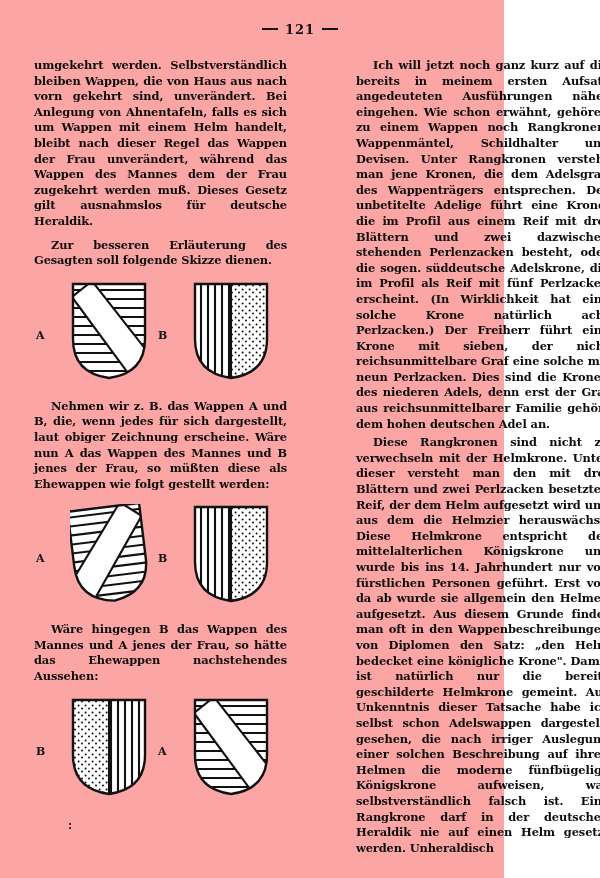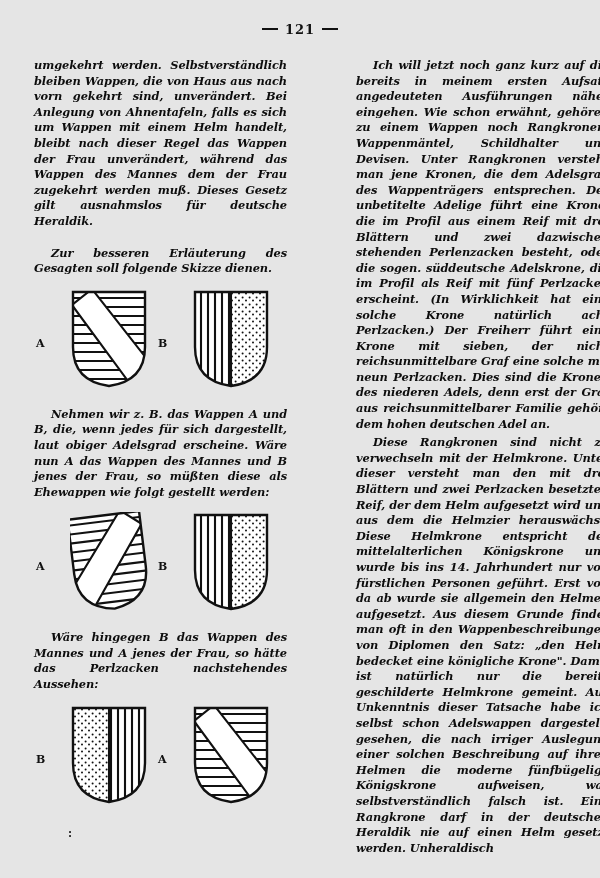--- a/index.html
+++ b/index.html
@@ -12,23 +12,23 @@
     width: 600px;
     height: 878px;
     position: relative;
     font-family: "DejaVu Serif", serif;
     overflow: hidden;
   }
 
   .page {
     position: absolute;
     left: 0; top: 0;
-    width: 600px;
+    width: 504px;
     height: 878px;
-    background: #e5e5e5;
+    background: #fca5a5;
   }
 
   
   .folio {
     position: absolute;
     top: 22px;
     left: 0;
     width: 600px;
     text-align: center;
     font-family: "DejaVu Serif", serif;
@@ -57,25 +57,24 @@
   .para {
     margin: 0 0 0 0;
     font-family: "DejaVu Serif", serif;
     font-size: 11.4px;
     line-height: 15.6px;
     text-align: justify;
     text-align-last: left;
     color: #0d0d0d;
     font-weight: 600;
     letter-spacing: -0.1px;
-    font-style: italic;
     -webkit-font-smoothing: none;
   }
   .para.indent { text-indent: 17px; }
-  .para + .para { margin-top: 16px; }
+  .para + .para { margin-top: 8px; }
 
   
   .fr {
     font-family: "DejaVu Serif", serif;
     font-weight: 700;
     font-size: 11.4px;
     line-height: 15.6px;
   }
 
   
@@ -201,21 +200,21 @@
                 <line x1="37" y1="0" x2="37" y2="100"></line>
               </g>
               <line x1="39" y1="0" x2="39" y2="100" stroke="#111" stroke-width="2.1"></line>
             </g>
             <path d="M3 3 H75 V58 Q75 92 39 97 Q3 92 3 58 Z" fill="none" stroke="#111" stroke-width="2.4"></path>
           </svg>
         </div>
       </div>
     </div>
 
-    <p class="para fr indent">Nehmen wir z. B. das Wappen A und B, die, wenn jedes für sich dargestellt, laut obiger Adelsgrad erscheine. Wäre nun A das Wappen des Mannes und B jenes der Frau, so müßten diese als Ehewappen wie folgt gestellt werden:</p>
+    <p class="para fr indent">Nehmen wir z. B. das Wappen A und B, die, wenn jedes für sich dargestellt, laut obiger Zeichnung erscheine. Wäre nun A das Wappen des Mannes und B jenes der Frau, so müßten diese als Ehewappen wie folgt gestellt werden:</p>
 
     <div class="figure">
       <span class="fig-label label-a1">A</span>
       <div class="fig-slot slot-left">
         <div class="shield-wrap">
           <svg width="78" height="100" viewBox="0 0 78 100">
             <defs>
               <clipPath id="clipS3">
                 <path d="M3 3 H75 V58 Q75 92 39 97 Q3 92 3 58 Z"></path>
               </clipPath>
@@ -269,21 +268,21 @@
                 <line x1="37" y1="0" x2="37" y2="100"></line>
               </g>
               <line x1="39" y1="0" x2="39" y2="100" stroke="#111" stroke-width="2.1"></line>
             </g>
             <path d="M3 3 H75 V58 Q75 92 39 97 Q3 92 3 58 Z" fill="none" stroke="#111" stroke-width="2.4"></path>
           </svg>
         </div>
       </div>
     </div>
 
-    <p class="para fr indent">Wäre hingegen B das Wappen des Mannes und A jenes der Frau, so hätte das Perlzacken nachstehendes Aussehen:</p>
+    <p class="para fr indent">Wäre hingegen B das Wappen des Mannes und A jenes der Frau, so hätte das Ehewappen nachstehendes Aussehen:</p>
 
     <div class="figure">
       <span class="fig-label label-a1">B</span>
       <div class="fig-slot slot-left">
         <div class="shield-wrap">
           <svg width="78" height="100" viewBox="0 0 78 100">
             <defs>
               <clipPath id="clipS5">
                 <path d="M3 3 H75 V58 Q75 92 39 97 Q3 92 3 58 Z"></path>
               </clipPath>

